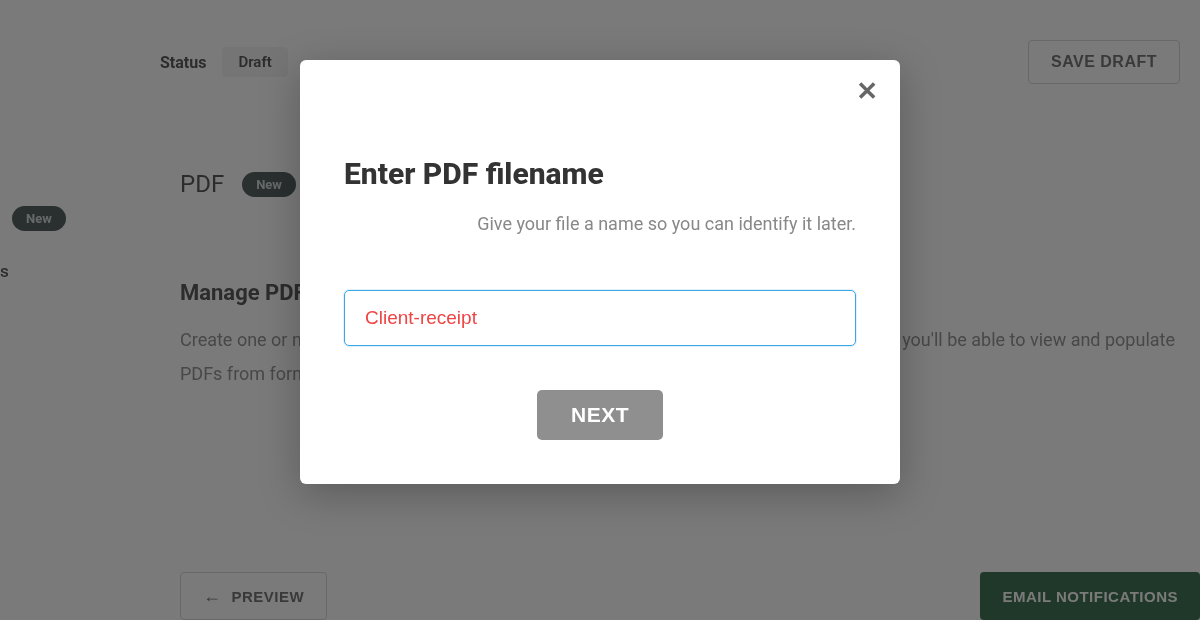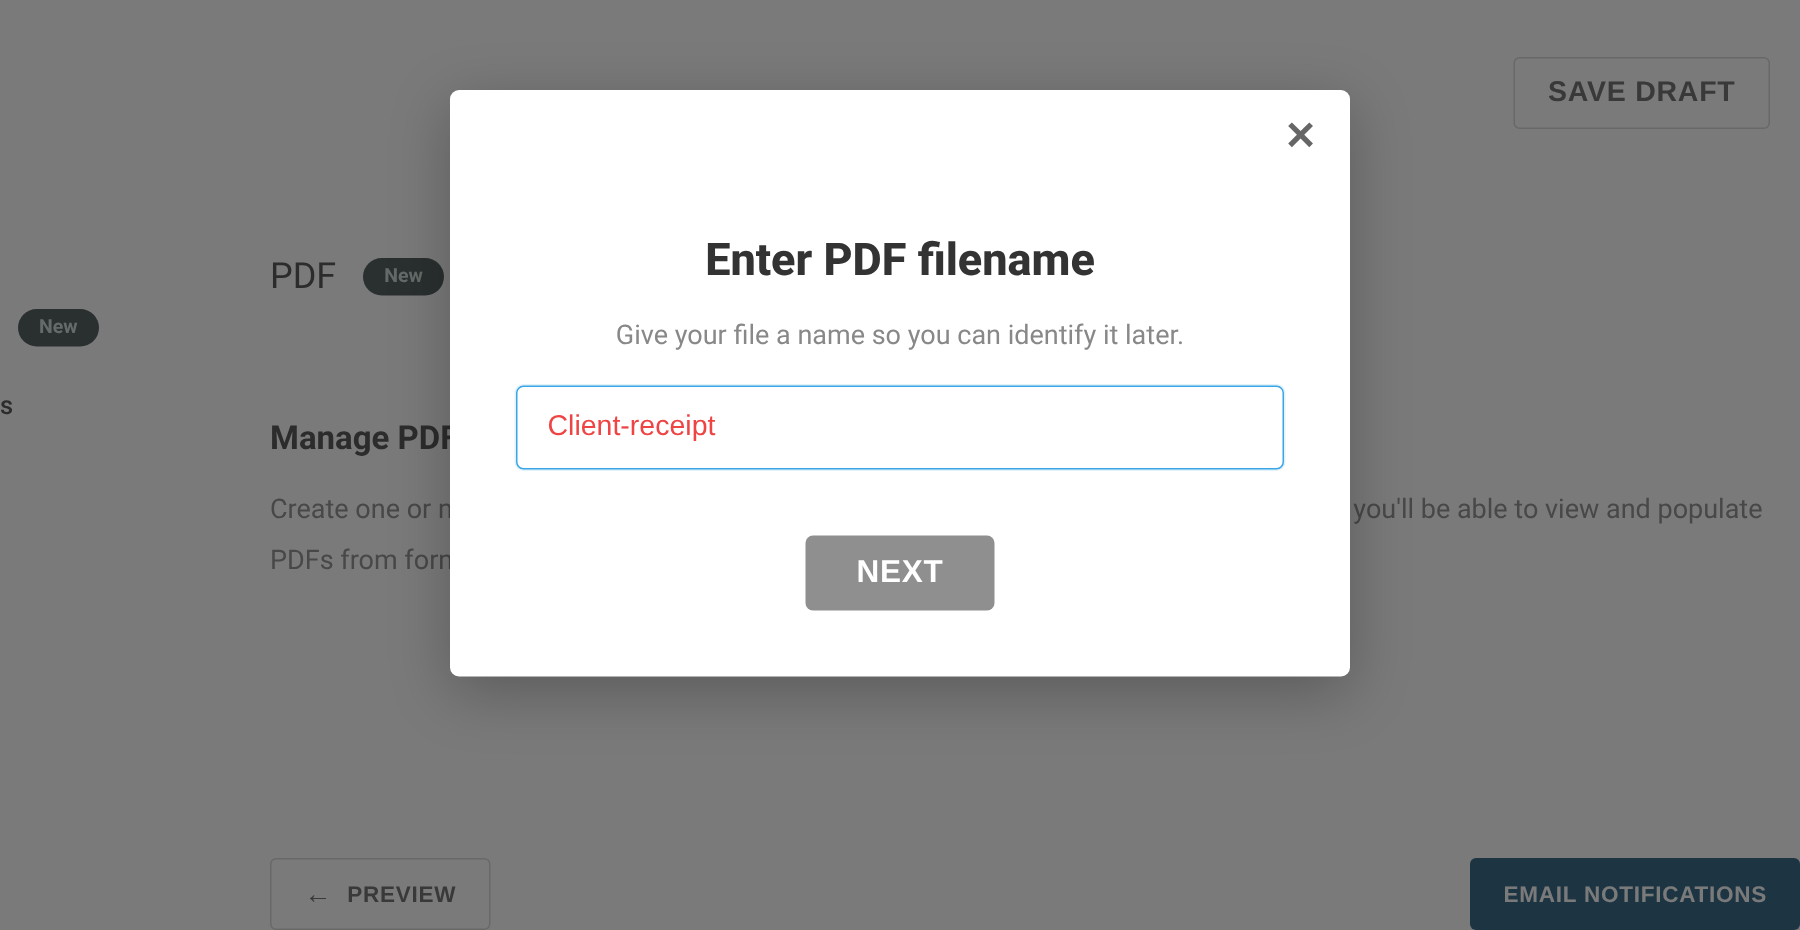--- a/index.html
+++ b/index.html
@@ -54,21 +54,21 @@
       display: flex;
       gap: 20px;
       align-items: center;
     }
     .btn-ghost {
       border: 1px solid #cfcfcf;
       background: transparent;
       padding: 12px 22px;
       border-radius: 4px;
       font-weight: 700;
-      font-size: 19px;
+      font-size: 16px;
       letter-spacing: 0.5px;
       color: #555;
       cursor: pointer;
       display: inline-flex;
       align-items: center;
       gap: 8px;
     }
     .btn-preview-icon {
       display: inline-block;
       width: 16px;
@@ -157,21 +157,21 @@
       display: inline-flex;
       align-items: center;
       gap: 10px;
     }
     .arrow-left {
       display:inline-block;
       font-size: 18px;
       line-height: 1;
     }
     .btn-next-dark {
-      background: #0c4a6e;
+      background: #14532d;
       color: #fff;
       border: none;
       padding: 14px 22px;
       font-weight: 700;
       font-size: 15px;
       letter-spacing: 0.5px;
       border-radius: 4px;
       cursor: pointer;
     }
     .overlay {
@@ -195,32 +195,32 @@
       position: absolute;
       top: 18px;
       right: 22px;
       cursor: pointer;
       color: #666;
       font-size: 26px;
       line-height: 1;
       font-weight: 700;
     }
     .modal-title {
-      text-align: center;
+      text-align: left;
       font-weight: 800;
       font-size: 30px;
       color: #333;
       margin-top: 48px;
       margin-bottom: 22px;
     }
     .modal-subtitle {
-      text-align: center;
+      text-align: right;
       color: #888;
       font-size: 18px;
-      margin-bottom: 23px;
+      margin-bottom: 56px;
     }
     .modal-input {
       width: 100%;
       border: 1px solid #3aa6e6;
       outline: none;
       padding: 16px 20px;
       font-size: 19px;
       border-radius: 5px;
       color: #ef4444;
       box-shadow: 0 0 0 1px rgba(58,166,230,0.15);
@@ -238,20 +238,24 @@
       letter-spacing: 0.5px;
       cursor: pointer;
     }
   </style>
 </head>
 <body>
 
 <div class="background">
 
   <div class="header-bar">
+    <div class="status-group">
+      <span class="status-label">Status</span>
+      <span class="status-chip">Draft</span>
+    </div>
     <div class="header-actions">
       <button class="btn-ghost">
         <span>SAVE DRAFT</span>
       </button>
     </div>
   </div>
 
   <span class="badge-new">New</span>
   <span class="sidebar-cut-text">s</span>
 

